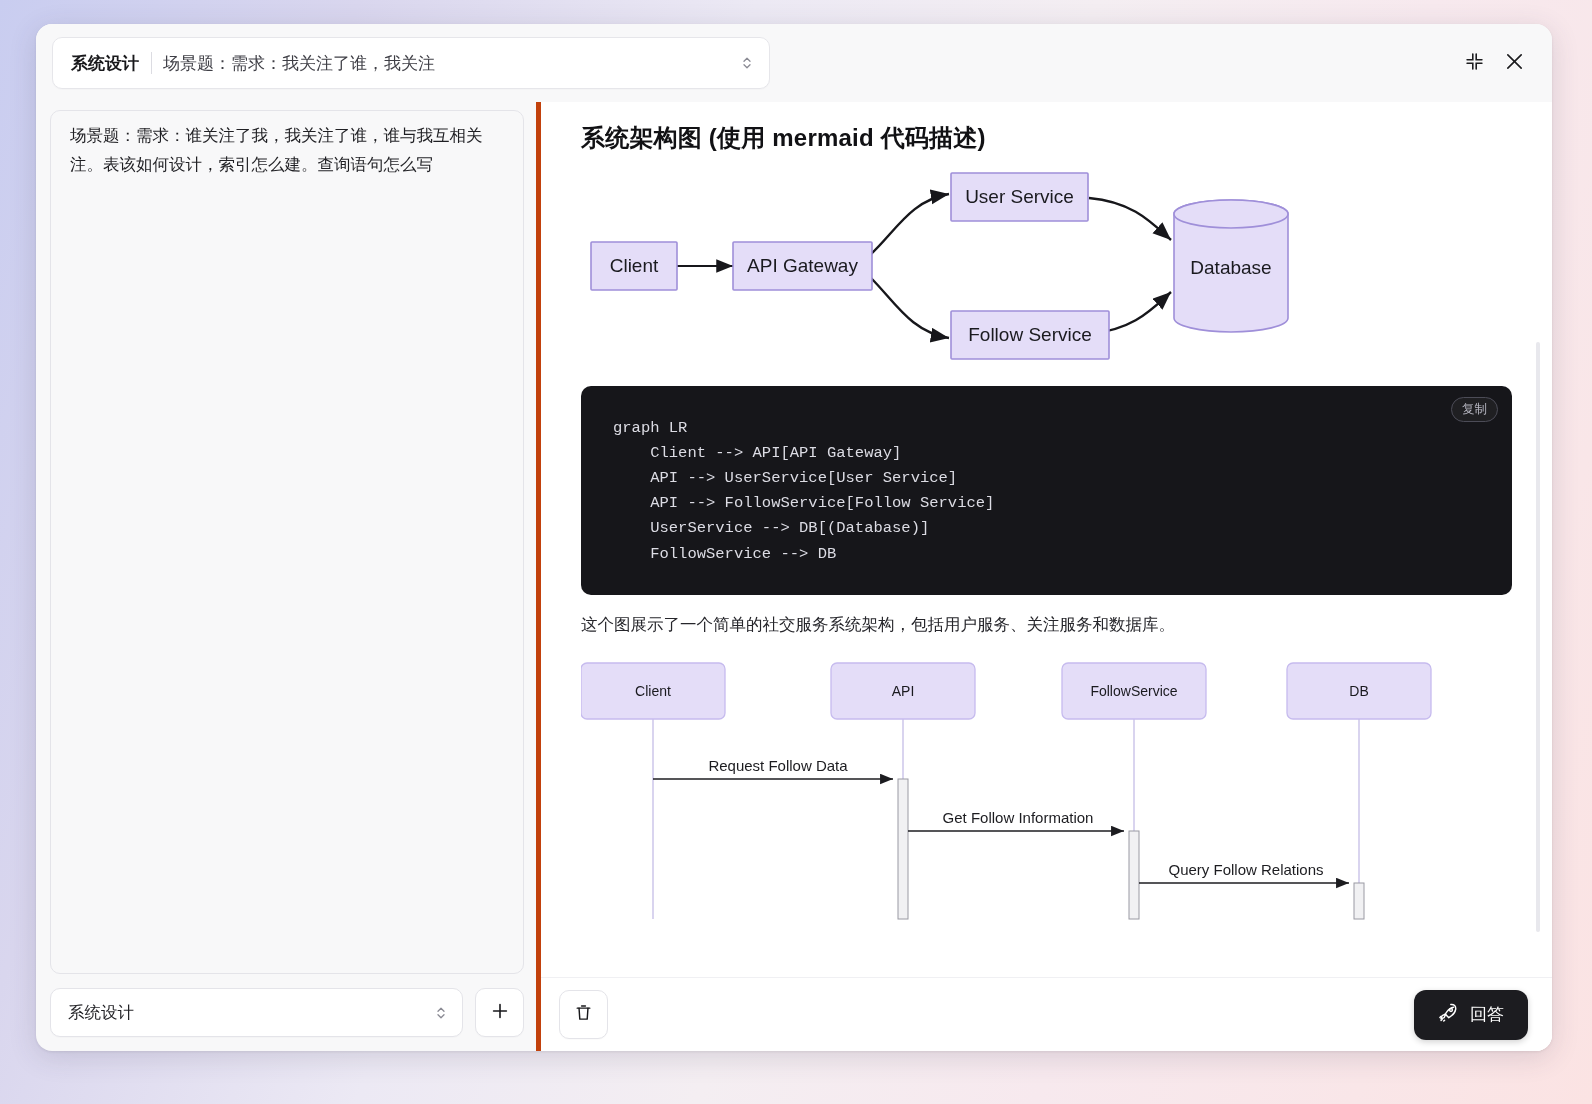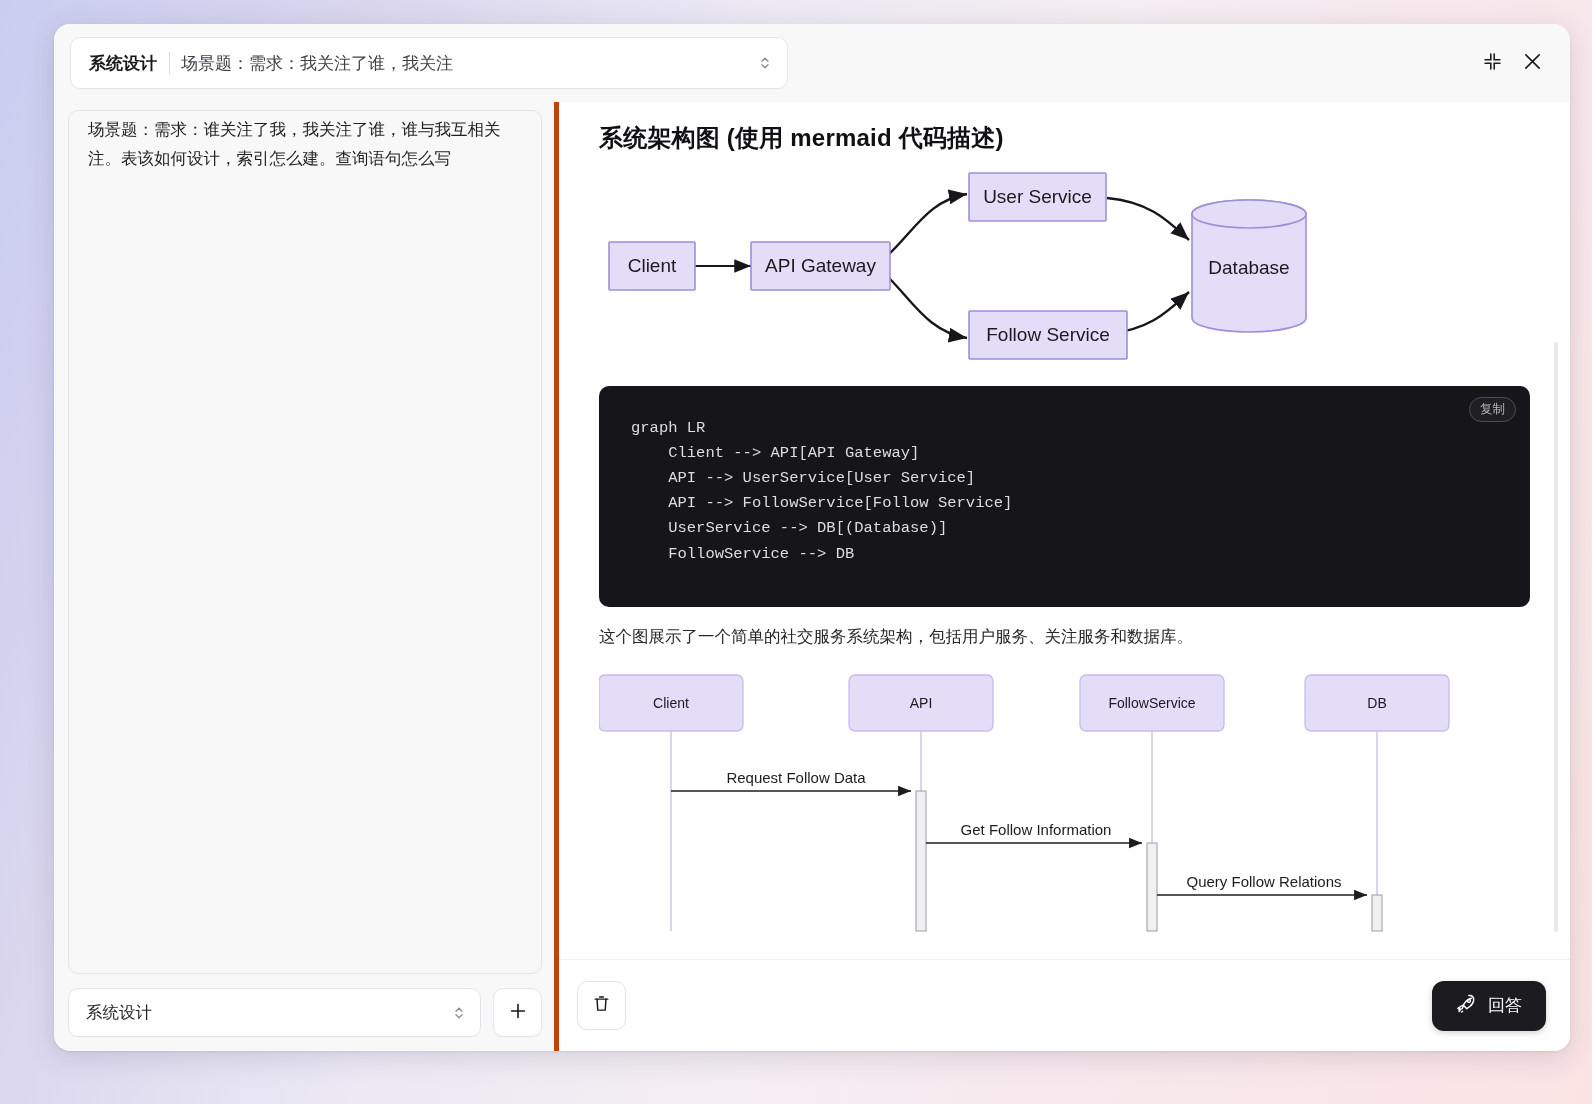--- a/index.html
+++ b/index.html
@@ -14,21 +14,21 @@
     font-family: "Liberation Sans", sans-serif;
     background: linear-gradient(110deg, #c9cdf0 0%, #d9d6ee 18%, #ece9f4 38%, #f4eef2 55%, #f7e9ee 72%, #f9e6e8 88%, #fbe3e3 100%);
     display: flex;
     align-items: center;
     justify-content: center;
   }
 
   
   .window {
     position: absolute;
-    left: 54px;
+    left: 36px;
     top: 24px;
     width: 1516px;
     height: 1027px;
     background: #f8f8f9;
     border-radius: 16px;
     box-shadow: 0 6px 28px rgba(60,55,90,.16), 0 1px 3px rgba(0,0,0,.08);
     overflow: hidden;
     display: flex;
     flex-direction: column;
   }
@@ -122,21 +122,21 @@
     padding: 8px 12px 14px 14px;
     min-height: 0;
   }
 
   .prompt-box {
     flex: 1;
     min-height: 0;
     background: #f8f8f9;
     border: 1px solid #e4e4e9;
     border-radius: 10px;
-    padding: 4px 19px;
+    padding: 10px 19px;
     font-size: 16.5px;
     line-height: 1.75;
     color: #1f1f23;
     position: relative;
     overflow: hidden;
     resize: none;
     font-family: "Liberation Sans", sans-serif;
     white-space: pre-wrap;
     word-break: break-word;
   }
@@ -251,21 +251,21 @@
     font-family: "Liberation Sans", sans-serif;
     fill: #1a1a1f;
   }
 
   
   .code-block {
     position: relative;
     background: #16161a;
     border-radius: 10px;
     margin: 20px 0 0 0;
-    padding: 22px 24px 32px 24px;
+    padding: 22px 24px 20px 24px;
     overflow: hidden;
   }
   .code-block pre {
     font-family: "Liberation Mono", monospace;
     font-size: 15.5px;
     line-height: 1.62;
     color: #dcdce4;
     white-space: pre;
     margin: 8px;
   }
@@ -315,21 +315,21 @@
   }
   .seq-msg-label {
     font-family: "Liberation Sans", sans-serif;
     font-size: 15px;
     fill: #1c1c20;
   }
 
   
   .right-footer {
     flex: none;
-    height: 92px;
+    height: 74px;
     display: flex;
     align-items: center;
     padding: 0 24px 0 18px;
     background: #ffffff;
     border-top: 1px solid #f0f0f3;
   }
 
   .trash-btn {
     width: 49px;
     height: 49px;

